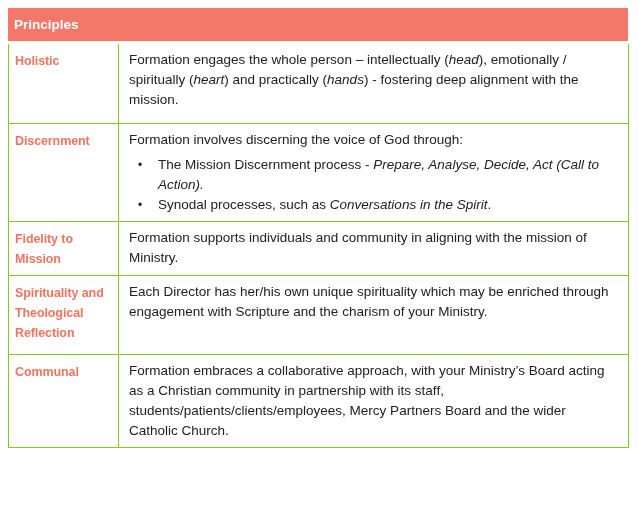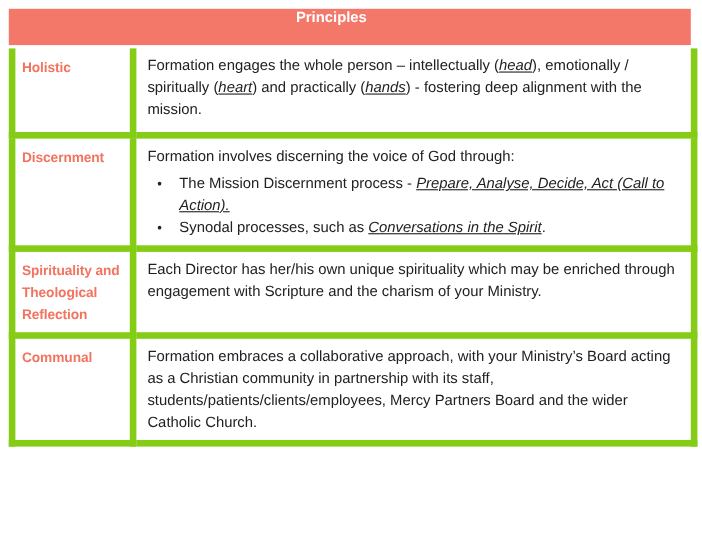--- a/index.html
+++ b/index.html
@@ -21,42 +21,41 @@
   
   .thead {
     display: flex;
     align-items: center;
     height: 33px;
     background: #F4786A;
     color: #ffffff;
     font-weight: bold;
     font-size: 13.5px;
     margin-bottom: 3px;
-    flex-direction: column;
   }
   .th.col1 {
     width: 110px;
     padding-left: 6px;
     box-sizing: border-box;
     flex: 0 0 auto;
   }
   .th.col2 {
     flex: 1 1 auto;
     padding-left: 10px;
   }
   
   table.body {
     width: 620px;
     table-layout: fixed;
     border-collapse: collapse;
   }
   col.c1 { width: 110px; }
   col.c2 { width: 510px; }
   td {
-    border: 6px solid #84cc16;
+    border: 1px solid #84cc16;
     vertical-align: top;
     font-size: 13.5px;
     line-height: 20px;
     padding: 6px 12px 6px 10px;
     box-sizing: border-box;
   }
   tbody tr:first-child td { border-top: none; }
   tbody tr:nth-child(1) { height: 79px; padding-left: 32px; }
   tbody tr:nth-child(2) { height: 95px; }
   tbody tr:nth-child(3) { height: 51px; }
@@ -83,21 +82,21 @@
     position: relative;
     padding-left: 29px;
     margin: 0;
   }
   td.descriptor li .bullet {
     position: absolute;
     left: 9px;
     top: 0;
     font-size: 12px;
   }
-  em { font-style: italic; text-decoration: underline; }
+  em { font-style: italic; }
 </style>
 </head>
 <body>
 
 <div class="doc">
 
   <div class="thead">
     <div class="th col1">Principles</div>
   </div>
 
@@ -117,20 +116,26 @@
         <td class="principle">Discernment</td>
         <td class="descriptor">
             <p><span>Formation involves discerning the voice of God through:</span></p>
             <ul>
               <li><span class="bullet">•</span><span>The Mission Discernment process - </span><em>Prepare, Analyse, Decide, Act (Call to Action).</em></li>
               <li><span class="bullet">•</span><span>Synodal processes, such as </span><em>Conversations in the Spirit</em><span>.</span></li>
             </ul>
           </td>
       </tr>
       <tr>
+        <td class="principle">Fidelity to Mission</td>
+        <td class="descriptor">
+            <p><span>Formation supports individuals and community in aligning with the mission of Ministry.</span></p>
+          </td>
+      </tr>
+      <tr>
         <td class="principle">Spirituality and Theological Reflection</td>
         <td class="descriptor">
             <p><span>Each Director has her/his own unique spirituality which may be enriched through engagement with Scripture and the charism of your Ministry.</span></p>
           </td>
       </tr>
       <tr>
         <td class="principle">Communal</td>
         <td class="descriptor">
             <p><span>Formation embraces a collaborative approach, with your Ministry’s Board acting as a Christian community in partnership with its staff, students/patients/clients/employees, Mercy Partners Board and the wider Catholic Church.</span></p>
           </td>

